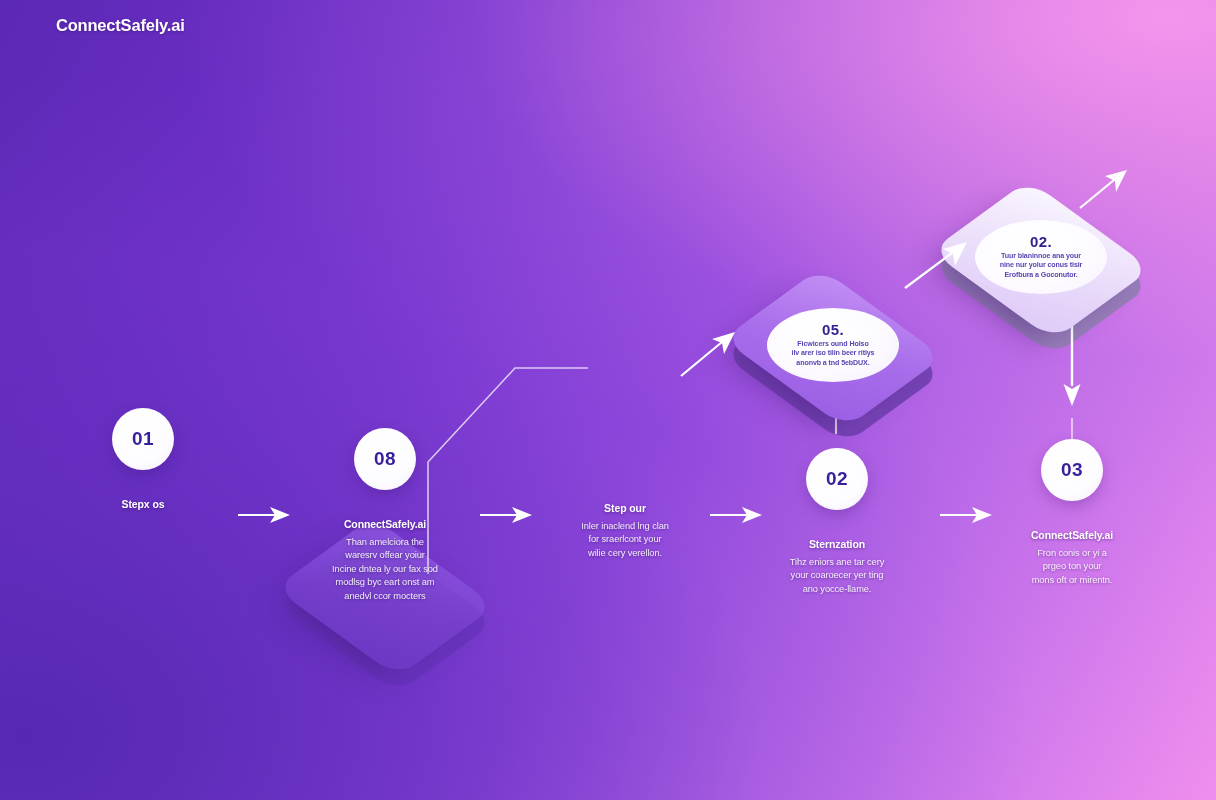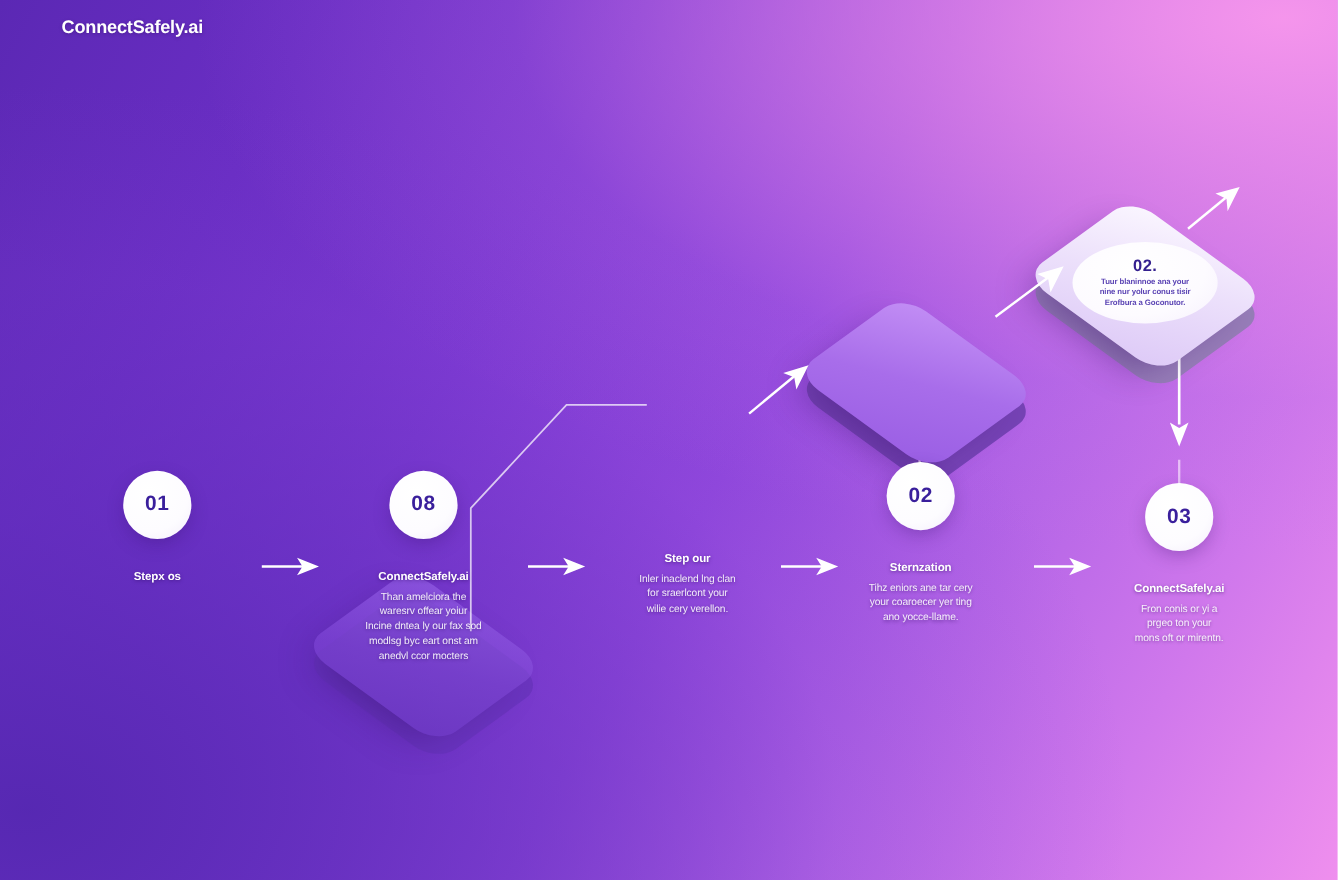--- a/index.html
+++ b/index.html
@@ -118,24 +118,24 @@
     text-shadow:0 1px 3px rgba(46,12,92,0.5);
   }
   .step .desc {
     margin-top:6px;
     font-size:9.3px; font-weight:400; color:rgba(255,255,255,0.90);
     line-height:1.45; letter-spacing:-0.1px;
     text-shadow:0 1px 3px rgba(46,12,92,0.45);
   }
   .step.no-circle .title { margin-top:12px; }
 
-  #step-1 { left:48px; top:428px; }
+  #step-1 { left:48px; top:408px; }
   #step-2 { left:290px; top:428px; }
   #step-3 { left:530px; top:490px; }
-  #step-4 { left:742px; top:420px; }
+  #step-4 { left:742px; top:448px; }
   #step-5 { left:977px; top:439px; }
 
   
   .conn { position:absolute; pointer-events:none; }
   .arrow-h { width:56px; height:22px; }
   #arr-1 { left:236px; top:504px; }
   #arr-2 { left:478px; top:504px; }
   #arr-3 { left:708px; top:504px; }
   #arr-4 { left:938px; top:504px; }
 
@@ -170,20 +170,26 @@
   <svg class="conn" id="arr-down" viewBox="0 0 34 190">
     <line x1="17" y1="2" x2="17" y2="118" stroke="#ffffff" stroke-width="2.4"></line>
     <path d="M17 138 L8.5 116 L17 121 L25.5 116 Z" fill="#ffffff"></path>
     <line x1="17" y1="150" x2="17" y2="186" stroke="rgba(255,245,255,0.6)" stroke-width="2.1"></line>
   </svg>
 
 
   <div class="diamond" id="dia-05">
     <div class="side"></div>
     <div class="face"></div>
+    <div class="bubble">
+      <div class="num">05.</div>
+      <div class="body" style="white-space:pre-line">Ficwicers ound Holso
+ilv arer iso tilin beer ritiys
+anonvb a tnd 5ebDUX.</div>
+    </div>
   </div>
 
   <div class="diamond" id="dia-01">
     <div class="side"></div>
     <div class="face"></div>
     <div class="bubble">
       <div class="num">02.</div>
       <div class="body" style="white-space:pre-line">Tuur blaninnoe ana your
 nine nur yolur conus tisir
 Erofbura a Goconutor.</div>

